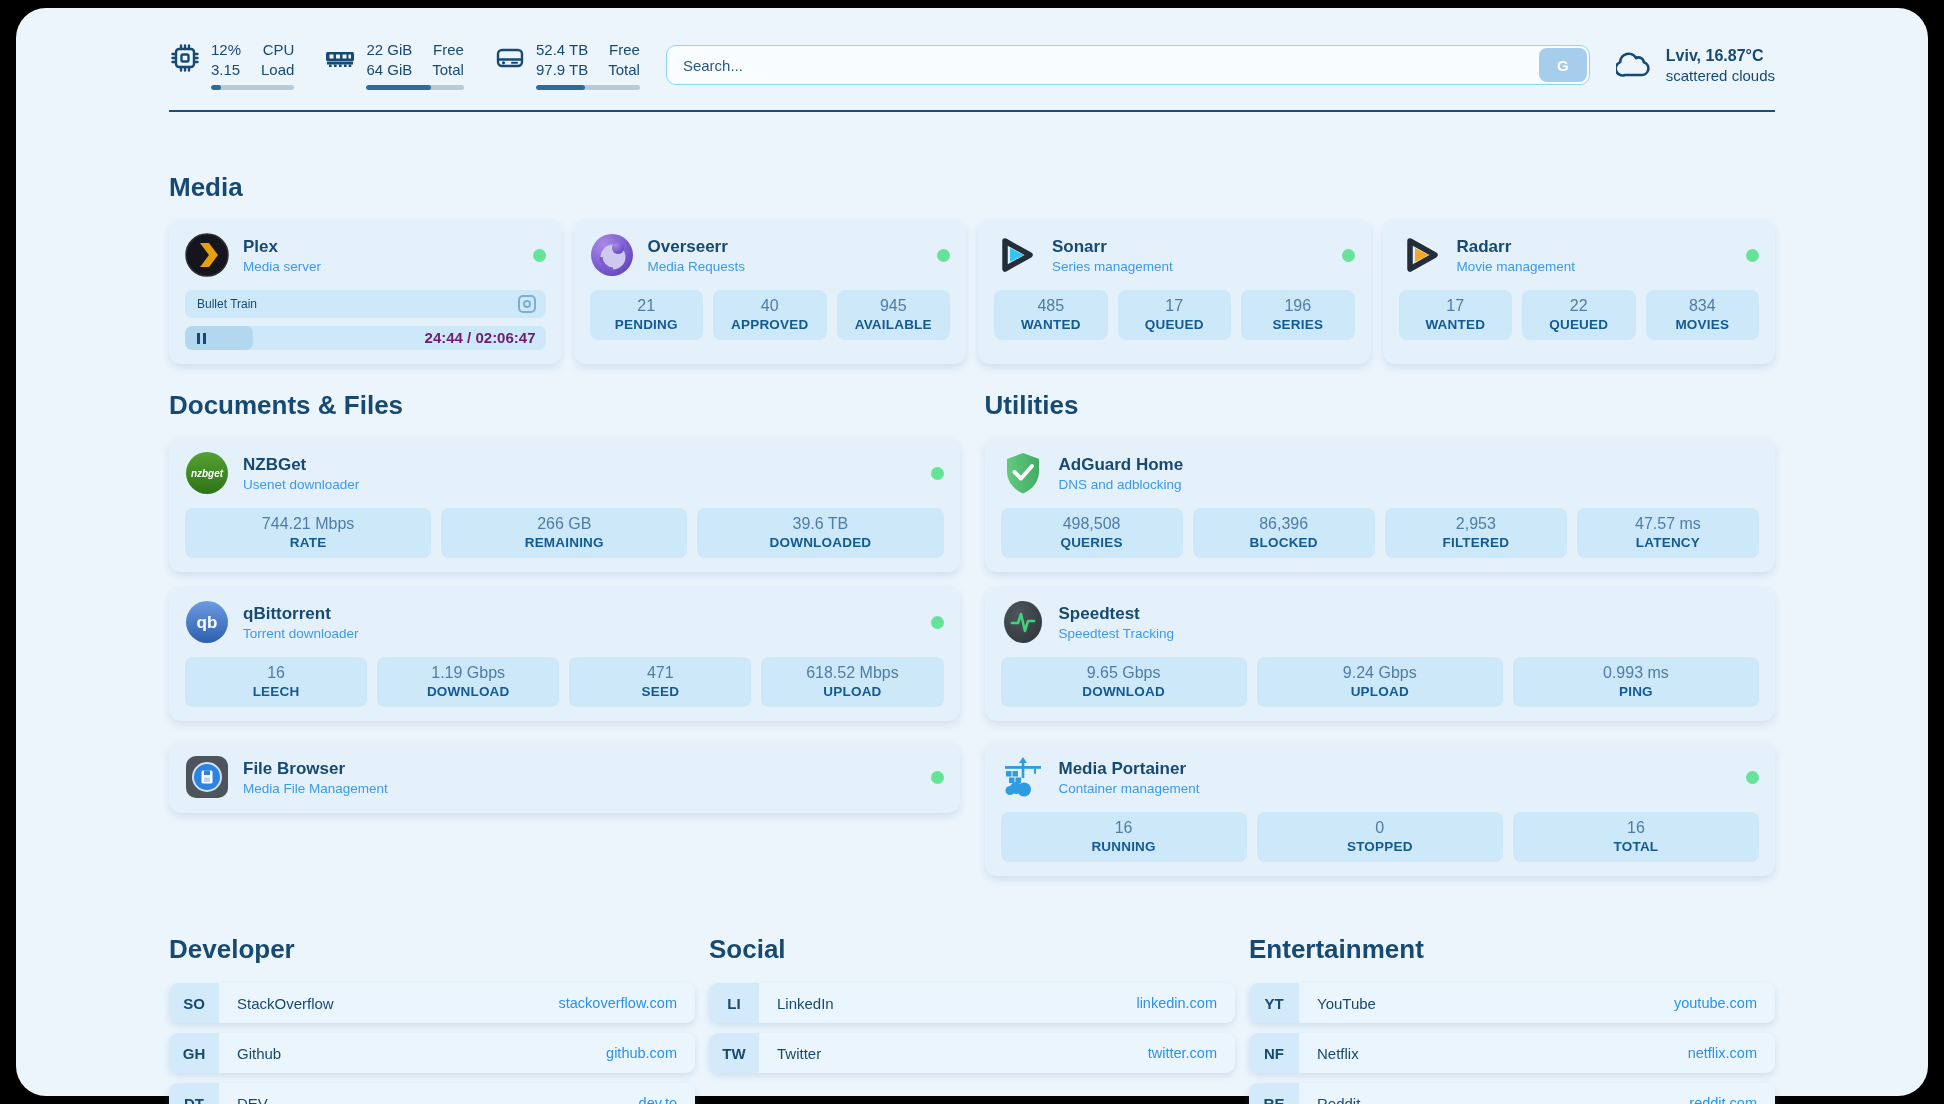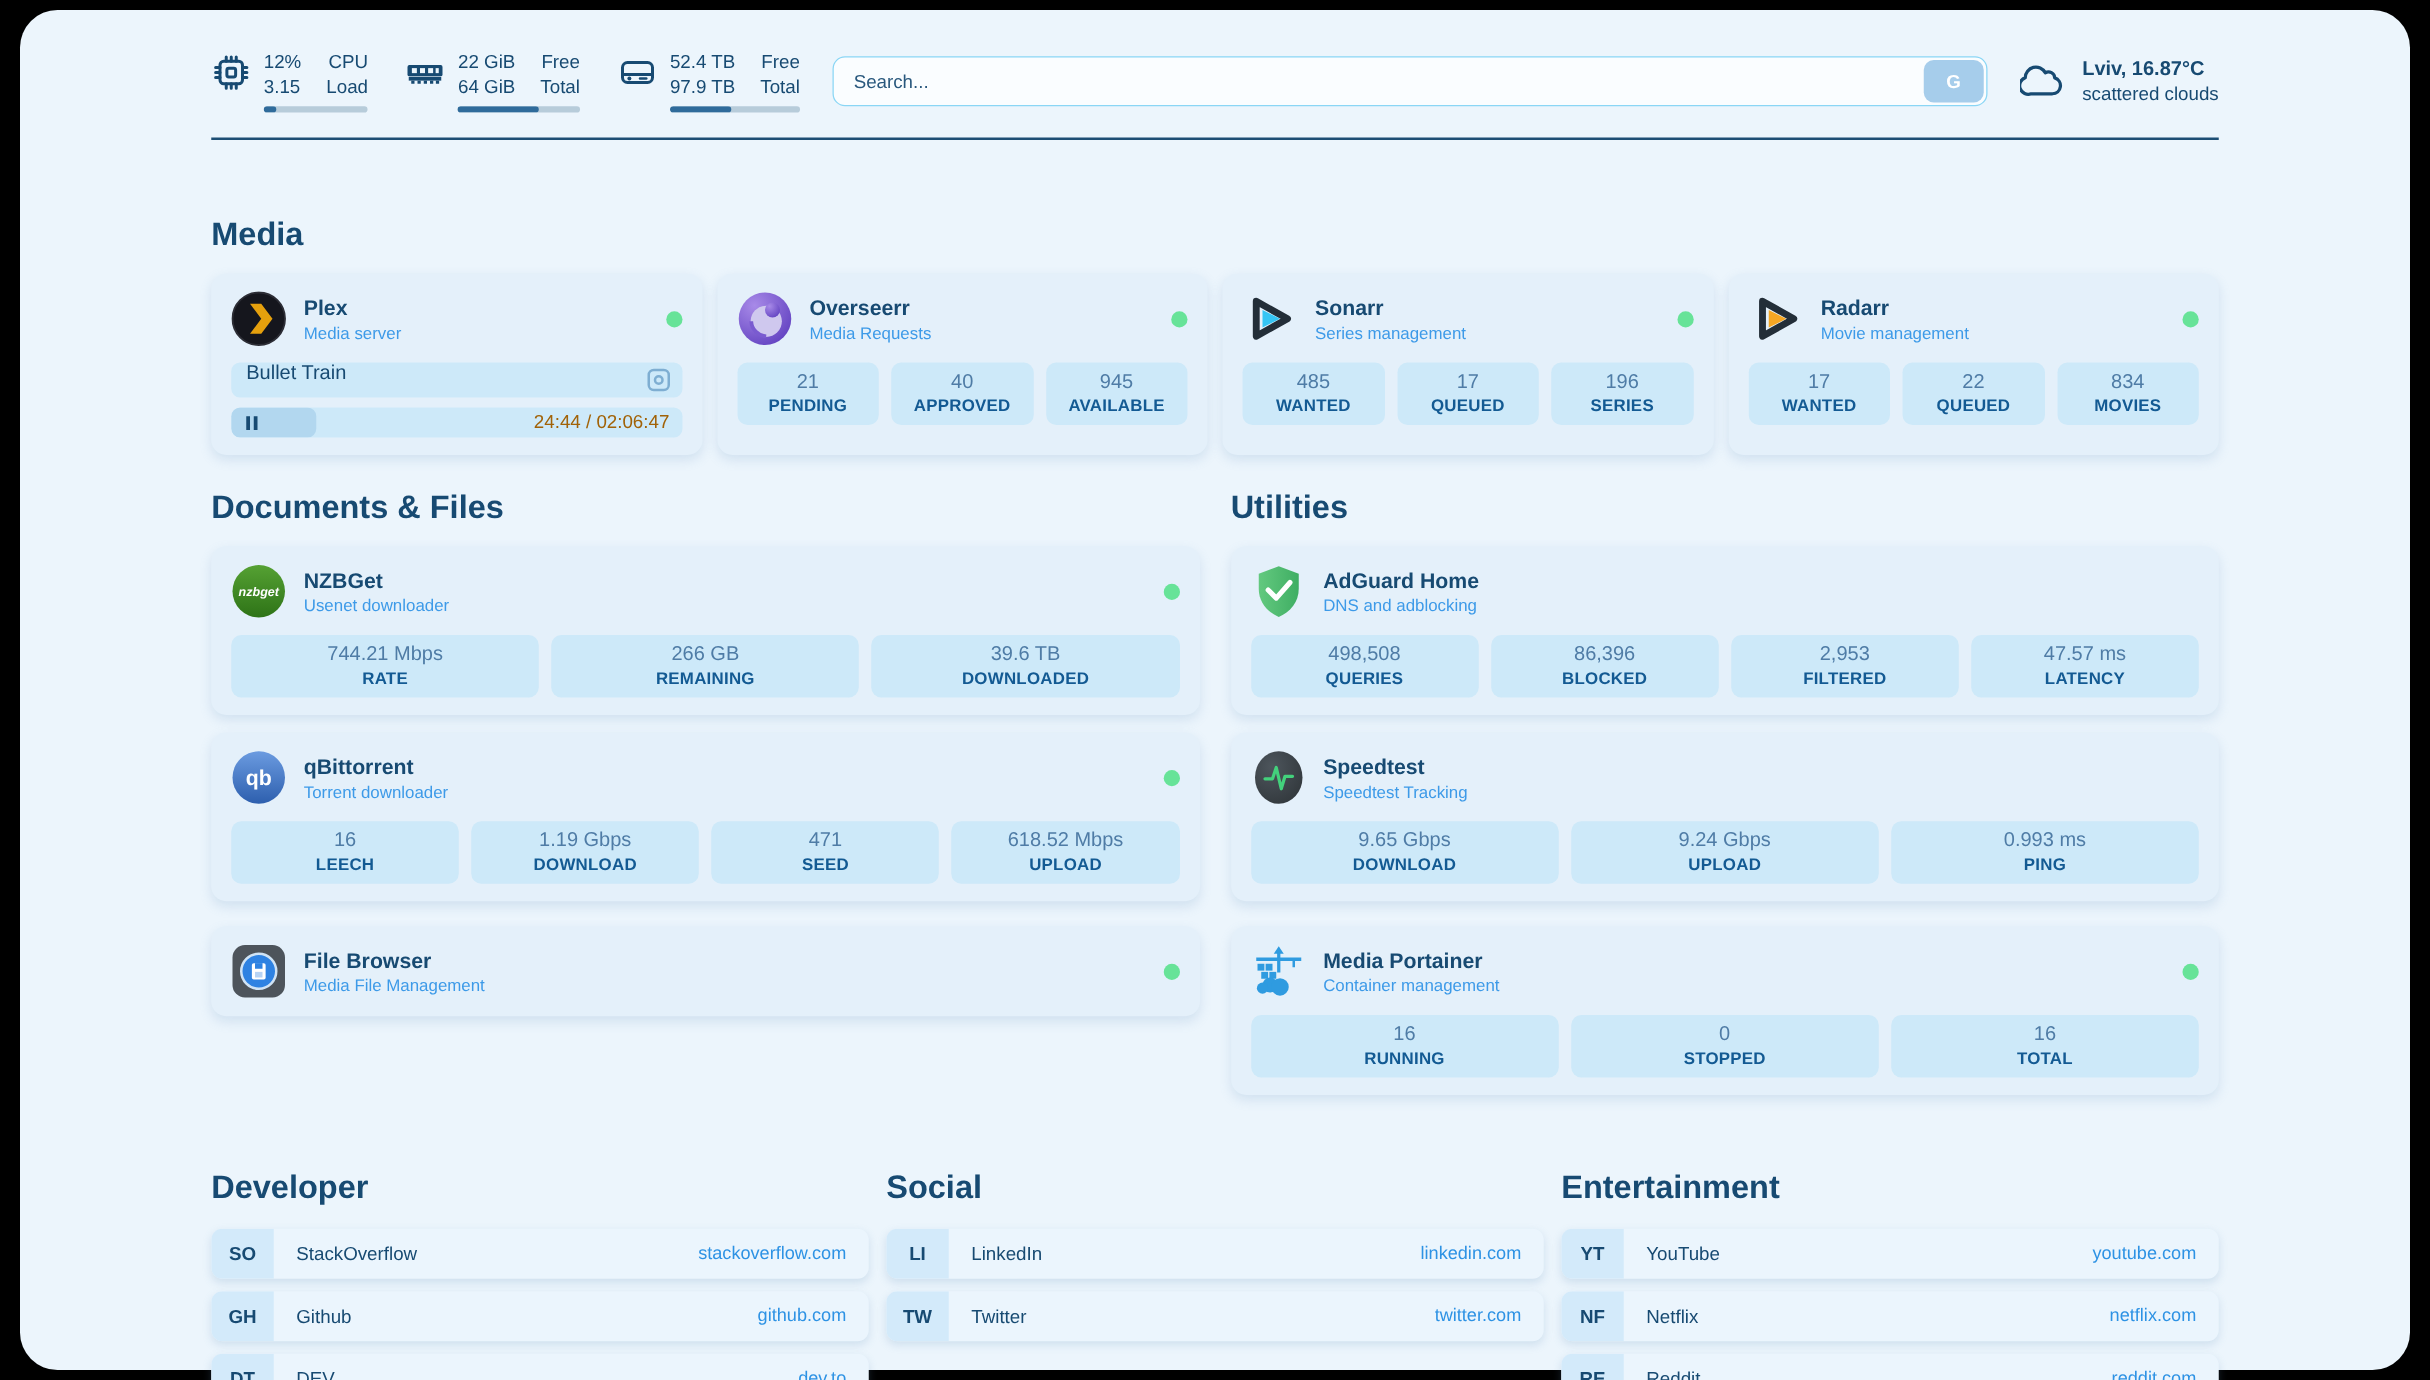--- a/index.html
+++ b/index.html
@@ -52,34 +52,34 @@
   .app-sub  { font-size:13.5px; color:#3d9ae8; margin-top:2px; }
   .status-dot { width:13px; height:13px; border-radius:50%; background:#67e398;
                 margin-left:auto; flex:none; }
   .stats { display:flex; gap:10px; margin-top:13px; }
   .stat { flex:1; background:#cde9f9; border-radius:8px; text-align:center; padding:7px 0 8px; }
   .stat-value { font-size:16px; color:#4f7ca6; }
   .stat-label { font-size:13.5px; font-weight:700; color:#135a93; margin-top:2px; letter-spacing:.2px; }
 
   
   .plex-row { position:relative; margin-top:13px; height:28px; background:#cde9f9;
-              border-radius:7px; display:flex; align-items:flex-start; padding:0 12px;
-              font-size:16px; color:#174a72; }
+              border-radius:7px; display:flex; align-items:center; padding:0 12px;
+              font-size:12px; color:#174a72; }
   .np-icon { position:absolute; right:10px; top:5px; width:18px; height:18px;
              border:2px solid #7eaed2; border-radius:5px; display:flex;
              align-items:center; justify-content:center; cursor:pointer; }
   .np-icon i { width:8px; height:8px; border:2px solid #7eaed2; border-radius:50%; }
   .plex-progress { position:relative; margin-top:8px; height:24px; background:#cde9f9;
                    border-radius:7px; overflow:hidden; }
   .plex-progress .pfill { position:absolute; left:0; top:0; bottom:0; background:#b2d7ef;
                           border-radius:7px; }
   .pause { position:absolute; left:12px; top:7px; width:9px; height:11px;
            border-left:3px solid #174a72; border-right:3px solid #174a72; }
   .ptime { position:absolute; right:10px; top:0; line-height:24px; font-size:15px;
-           font-weight:400; color:#a16207; }
+           font-weight:700; color:#701a75; }
 
   
   .links-grid { display:grid; grid-template-columns:1fr 1fr 1fr; gap:14px; margin-top:58px; }
   .links-title { margin:0 0 18px; }
   .link-row { display:flex; align-items:center; height:40px; background:#ebf5fd;
               border-radius:9px; margin-bottom:10px; overflow:hidden;
               box-shadow:0 3px 7px rgba(104,152,193,.22); cursor:pointer; }
   .badge { width:50px; align-self:stretch; background:#d3eafa; display:flex;
            align-items:center; justify-content:center; font-size:15px; font-weight:700;
            color:#174a72; }

